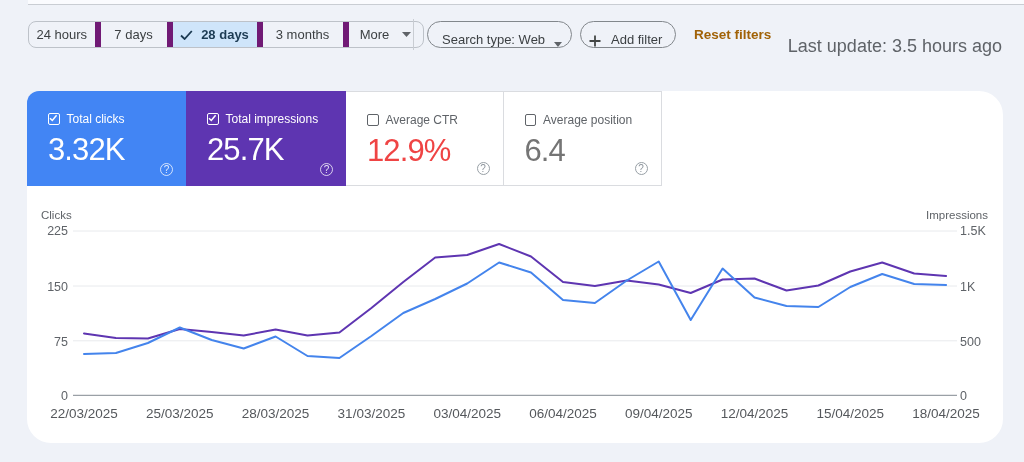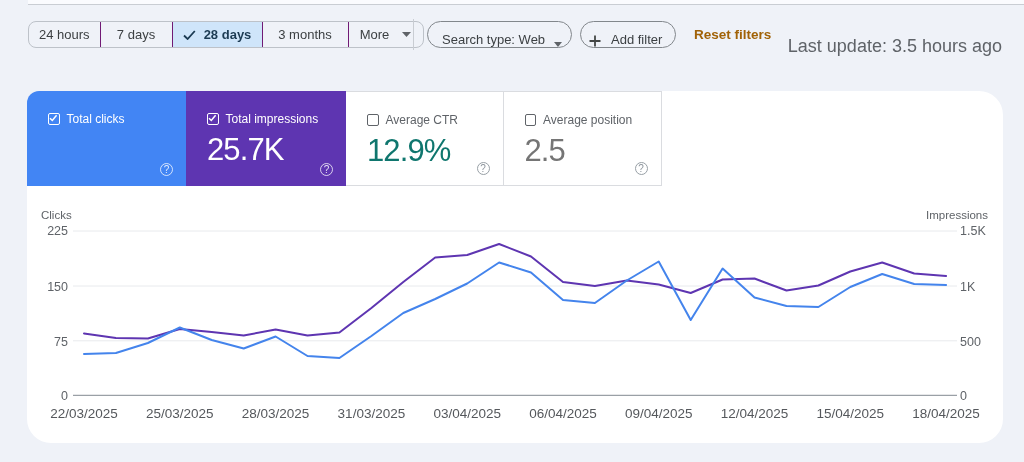--- a/index.html
+++ b/index.html
@@ -1,18 +1,18 @@
 <!DOCTYPE html>
 <html><head><meta charset="utf-8">
 <style>
 *{margin:0;padding:0;box-sizing:border-box}
 html,body{width:1024px;height:462px;background:#eff2f8;font-family:"Liberation Sans",sans-serif;overflow:hidden;position:relative}
 .topstrip{position:absolute;left:28px;top:0;width:996px;height:5px;background:#fafbfe;border-bottom:1px solid #c9cdd3}
 .chipgroup{position:absolute;left:28px;top:21px;height:27px;display:flex;border:1px solid #bdc2c9;border-radius:8px;overflow:hidden}
-.seg{display:flex;align-items:center;justify-content:center;font-size:13px;color:#3c4043;border-right:1px solid #701a75;height:100%}
+.seg{display:flex;align-items:center;justify-content:center;font-size:13px;color:#3c4043;border-right:6px solid #701a75;height:100%}
 .seg:last-child{border-right:none}
 .seg.sel{background:#cfe5fa;color:#1c3b53;font-weight:700}
 .pill{position:absolute;top:20.5px;height:27.5px;border:1px solid #82878c;border-radius:14px;display:flex;align-items:flex-end;font-size:13px;color:#3c4043;background:transparent;white-space:nowrap}
 .vdiv{position:absolute;left:413px;top:19px;width:1px;height:31px;background:#c9cdd3}
 .reset{position:absolute;left:694px;top:27px;font-size:13.5px;color:#a16207;font-weight:bold}
 .lastupd{position:absolute;right:22px;top:36px;font-size:18px;color:#5f6368}
 .card{position:absolute;left:27px;top:91px;width:976px;height:352px;background:#fff;border-radius:24px}
 .tile{position:absolute;top:0;height:95px;padding:21px 0 0 21px}
 .tile .lbl{display:flex;align-items:center;font-size:12px;gap:7px}
 .tile .val{font-size:31px;margin-top:6px;letter-spacing:-0.9px}
@@ -42,39 +42,40 @@
     </svg>Add filter</div>
 <div class="reset">Reset filters</div>
 <div class="lastupd">Last update: 3.5 hours ago</div>
 <div class="card">
   <div class="tile" style="left:0;width:159px;background:#4285f4;border-radius:12px 0 0 0;color:#fff">
     <div class="lbl"><span class="cb" style="border:1.5px solid #fff">
           <svg width="10" height="10" viewBox="0 0 10 10" style="position:absolute;left:-1px;top:-1px">
             <path d="M2 5.2 L4.3 7.5 L8.6 2.2" fill="none" stroke="#fff" stroke-width="1.5"></path>
           </svg>
         </span>Total clicks</div>
+    <div class="val">3.32K</div>
     <div class="help" style="border:1.2px solid rgba(255,255,255,.75);color:rgba(255,255,255,.85)">?</div>
   </div>
   <div class="tile" style="left:159px;width:160px;background:#5e35b1;color:#fff">
     <div class="lbl"><span class="cb" style="border:1.5px solid #fff">
           <svg width="10" height="10" viewBox="0 0 10 10" style="position:absolute;left:-1px;top:-1px">
             <path d="M2 5.2 L4.3 7.5 L8.6 2.2" fill="none" stroke="#fff" stroke-width="1.5"></path>
           </svg>
         </span>Total impressions</div>
     <div class="val">25.7K</div>
     <div class="help" style="border:1.2px solid rgba(255,255,255,.75);color:rgba(255,255,255,.85)">?</div>
   </div>
   <div class="tile" style="left:319px;width:157.5px;border:1px solid #dadce0;border-left:none;color:#5f6368">
     <div class="lbl"><span class="cb" style="border:1.5px solid #5f6368"></span>Average CTR</div>
-    <div class="val" style="color:#0f766e">12.9%</div>
+    <div class="val" style="color:#ef4444">12.9%</div>
     <div class="help" style="border:1.2px solid #98a0a6;color:#8c949c">?</div>
   </div>
   <div class="tile" style="left:476.5px;width:158px;border:1px solid #dadce0;border-left:none;color:#5f6368">
     <div class="lbl"><span class="cb" style="border:1.5px solid #5f6368"></span>Average position</div>
-    <div class="val" style="color:#757575">2.5</div>
+    <div class="val" style="color:#757575">6.4</div>
     <div class="help" style="border:1.2px solid #98a0a6;color:#8c949c">?</div>
   </div>
 </div>
 <svg class="chart" viewBox="0 0 1024 462">
 <line x1="73" y1="231" x2="957" y2="231" stroke="#e8eaed" stroke-width="1"></line>
 <line x1="73" y1="286" x2="957" y2="286" stroke="#e8eaed" stroke-width="1"></line>
 <line x1="73" y1="340.8" x2="957" y2="340.8" stroke="#e8eaed" stroke-width="1"></line>
 <line x1="73" y1="395.4" x2="957" y2="395.4" stroke="#9aa0a6" stroke-width="1.2"></line>
 <polyline points="84.0,333.5 115.9,338.0 147.9,338.5 179.8,329.0 211.7,332.0 243.7,335.5 275.6,329.5 307.5,335.5 339.4,332.5 371.4,308.0 403.3,282.0 435.2,257.5 467.2,255.0 499.1,244.0 531.0,256.5 563.0,282.0 594.9,286.0 626.8,280.5 658.7,284.5 690.7,293.0 722.6,279.5 754.5,278.5 786.5,290.5 818.4,285.5 850.3,271.5 882.2,262.5 914.2,273.5 946.1,276.0" fill="none" stroke="#5e35b1" stroke-width="2" stroke-linejoin="round" stroke-linecap="round"></polyline>
 <polyline points="84.0,354.0 115.9,353.0 147.9,343.0 179.8,327.5 211.7,340.0 243.7,348.5 275.6,336.5 307.5,356.0 339.4,358.0 371.4,336.0 403.3,313.0 435.2,299.0 467.2,283.5 499.1,262.5 531.0,272.5 563.0,300.0 594.9,303.0 626.8,280.5 658.7,261.5 690.7,320.0 722.6,268.5 754.5,297.5 786.5,306.0 818.4,307.0 850.3,287.0 882.2,274.0 914.2,284.0 946.1,285.0" fill="none" stroke="#4484ec" stroke-width="2" stroke-linejoin="round" stroke-linecap="round"></polyline>

